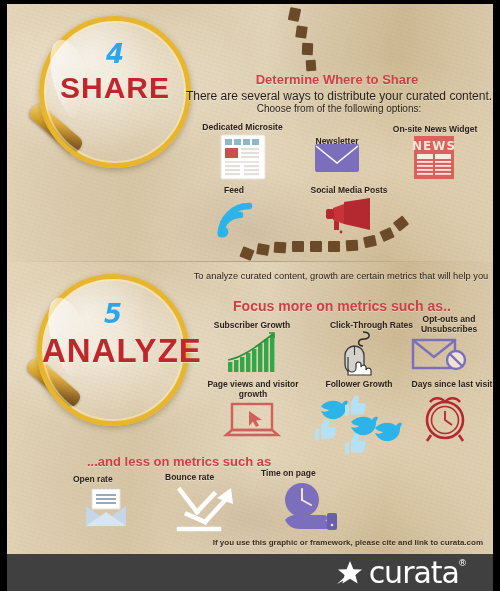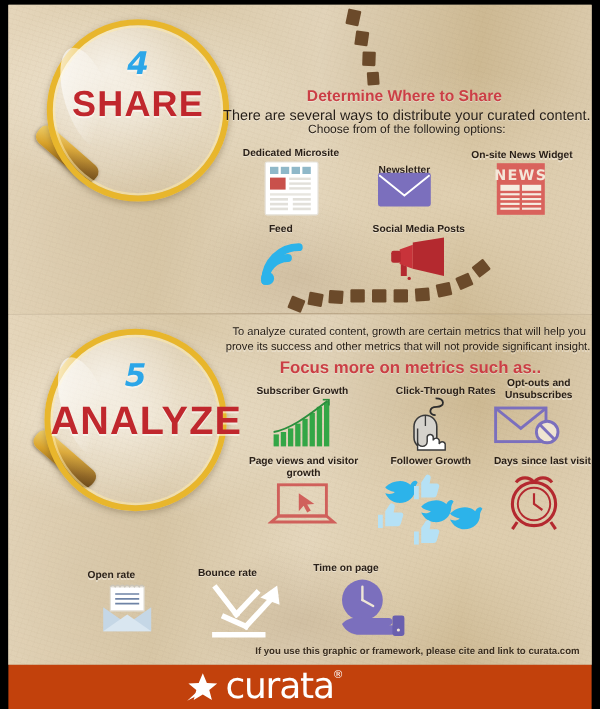--- a/index.html
+++ b/index.html
@@ -82,22 +82,22 @@
     font-weight:bold;line-height:1.18;
     text-shadow:0 1px 0 rgba(255,255,255,.4);
   }
   .icon{position:absolute;}
   .footer-note{
     position:absolute;right:10px;color:#3a2d1e;font-size:8px;font-weight:bold;
     text-shadow:0 1px 0 rgba(255,255,255,.35);
   }
   
   #curatabar{
-    position:absolute;left:0;right:0;top:550px;height:37px;background:#c2410c;
-    display:flex;align-items:center;justify-content:center;
+    position:absolute;left:0;right:0;top:550px;height:37px;background:#404040;
+    display:flex;align-items:center;justify-content:flex-end;
   }
   #curatabar .logorow{display:flex;align-items:center;gap:4px;transform:translateX(-34px);}
   #curatabar .wordmark{
     color:#fff;font-size:30px;font-weight:normal;letter-spacing:-1px;
     font-family:"DejaVu Sans", sans-serif;position:relative;line-height:1;
   }
   #curatabar .tm{position:absolute;top:1px;right:-7px;font-size:9px;}
   
   .dot{position:absolute;background:#6b4a2a;border-radius:1px;}
 </style>
@@ -219,21 +219,20 @@
 
     <div class="mag" style="left:30px;top:12px;width:175px;height:160px;">
       <div class="handle" style="left:-14px;top:100px;width:62px;height:17px;transform:rotate(41deg);"></div>
       <div class="lens" style="width:142px;height:142px;">
         <div class="num" style="top:20px;font-size:26px;">5</div>
         <div class="word" style="top:53px;font-size:33px;">ANALYZE</div>
       </div>
     </div>
 
     <div class="body-text" style="left:176px;top:8px;width:316px;font-size:9.3px;">To analyze curated content, growth are certain metrics that will help you</div>
-    <div class="body-text" style="left:172px;top:21px;width:322px;font-size:9.3px;">prove its success and other metrics that will not provide significant insight.</div>
     <div class="h-red" style="left:190px;top:36px;width:290px;font-size:14px;">Focus more on metrics such as..</div>
 
     <div class="cap" style="left:190px;top:58px;width:110px;">Subscriber Growth</div>
     <div class="icon" style="left:218px;top:70px;width:52px;height:42px;">
       <svg viewBox="0 0 52 42" width="52" height="42">
         <g fill="#33a646">
           <rect x="3" y="30" width="4.4" height="10"></rect>
           <rect x="9" y="28" width="4.4" height="12"></rect>
           <rect x="15" y="25" width="4.4" height="15"></rect>
           <rect x="21" y="21" width="4.4" height="19"></rect>
@@ -306,20 +305,21 @@
           <circle cx="26" cy="29" r="13.5" stroke-width="1.6"></circle>
           <path d="M11 11 c4 -5 11 -5 15 0"></path>
           <path d="M26 11 c4 -5 11 -5 15 0"></path>
           <path d="M12 44 l-4 6"></path>
           <path d="M40 44 l4 6"></path>
           <path d="M26 20 L26 29 L33 34" stroke-width="1.8"></path>
         </g>
       </svg>
     </div>
 
+    <div class="h-red" style="left:80px;top:192px;width:250px;font-size:13px;text-align:left;">...and less on metrics such as</div>
 
     <div class="cap" style="left:66px;top:212px;width:82px;text-align:left;">Open rate</div>
     <div class="icon" style="left:76px;top:224px;width:46px;height:44px;">
       <svg viewBox="0 0 46 44" width="46" height="44">
         <path d="M9 3 l28 0 l0 20 l-28 0 z" fill="#ffffff" stroke="#e3e0d8"></path>
         <g stroke="#6e83a6" stroke-width="1.4">
           <line x1="13" y1="9" x2="33" y2="9"></line>
           <line x1="13" y1="13" x2="33" y2="13"></line>
           <line x1="13" y1="17" x2="33" y2="17"></line>
         </g>

